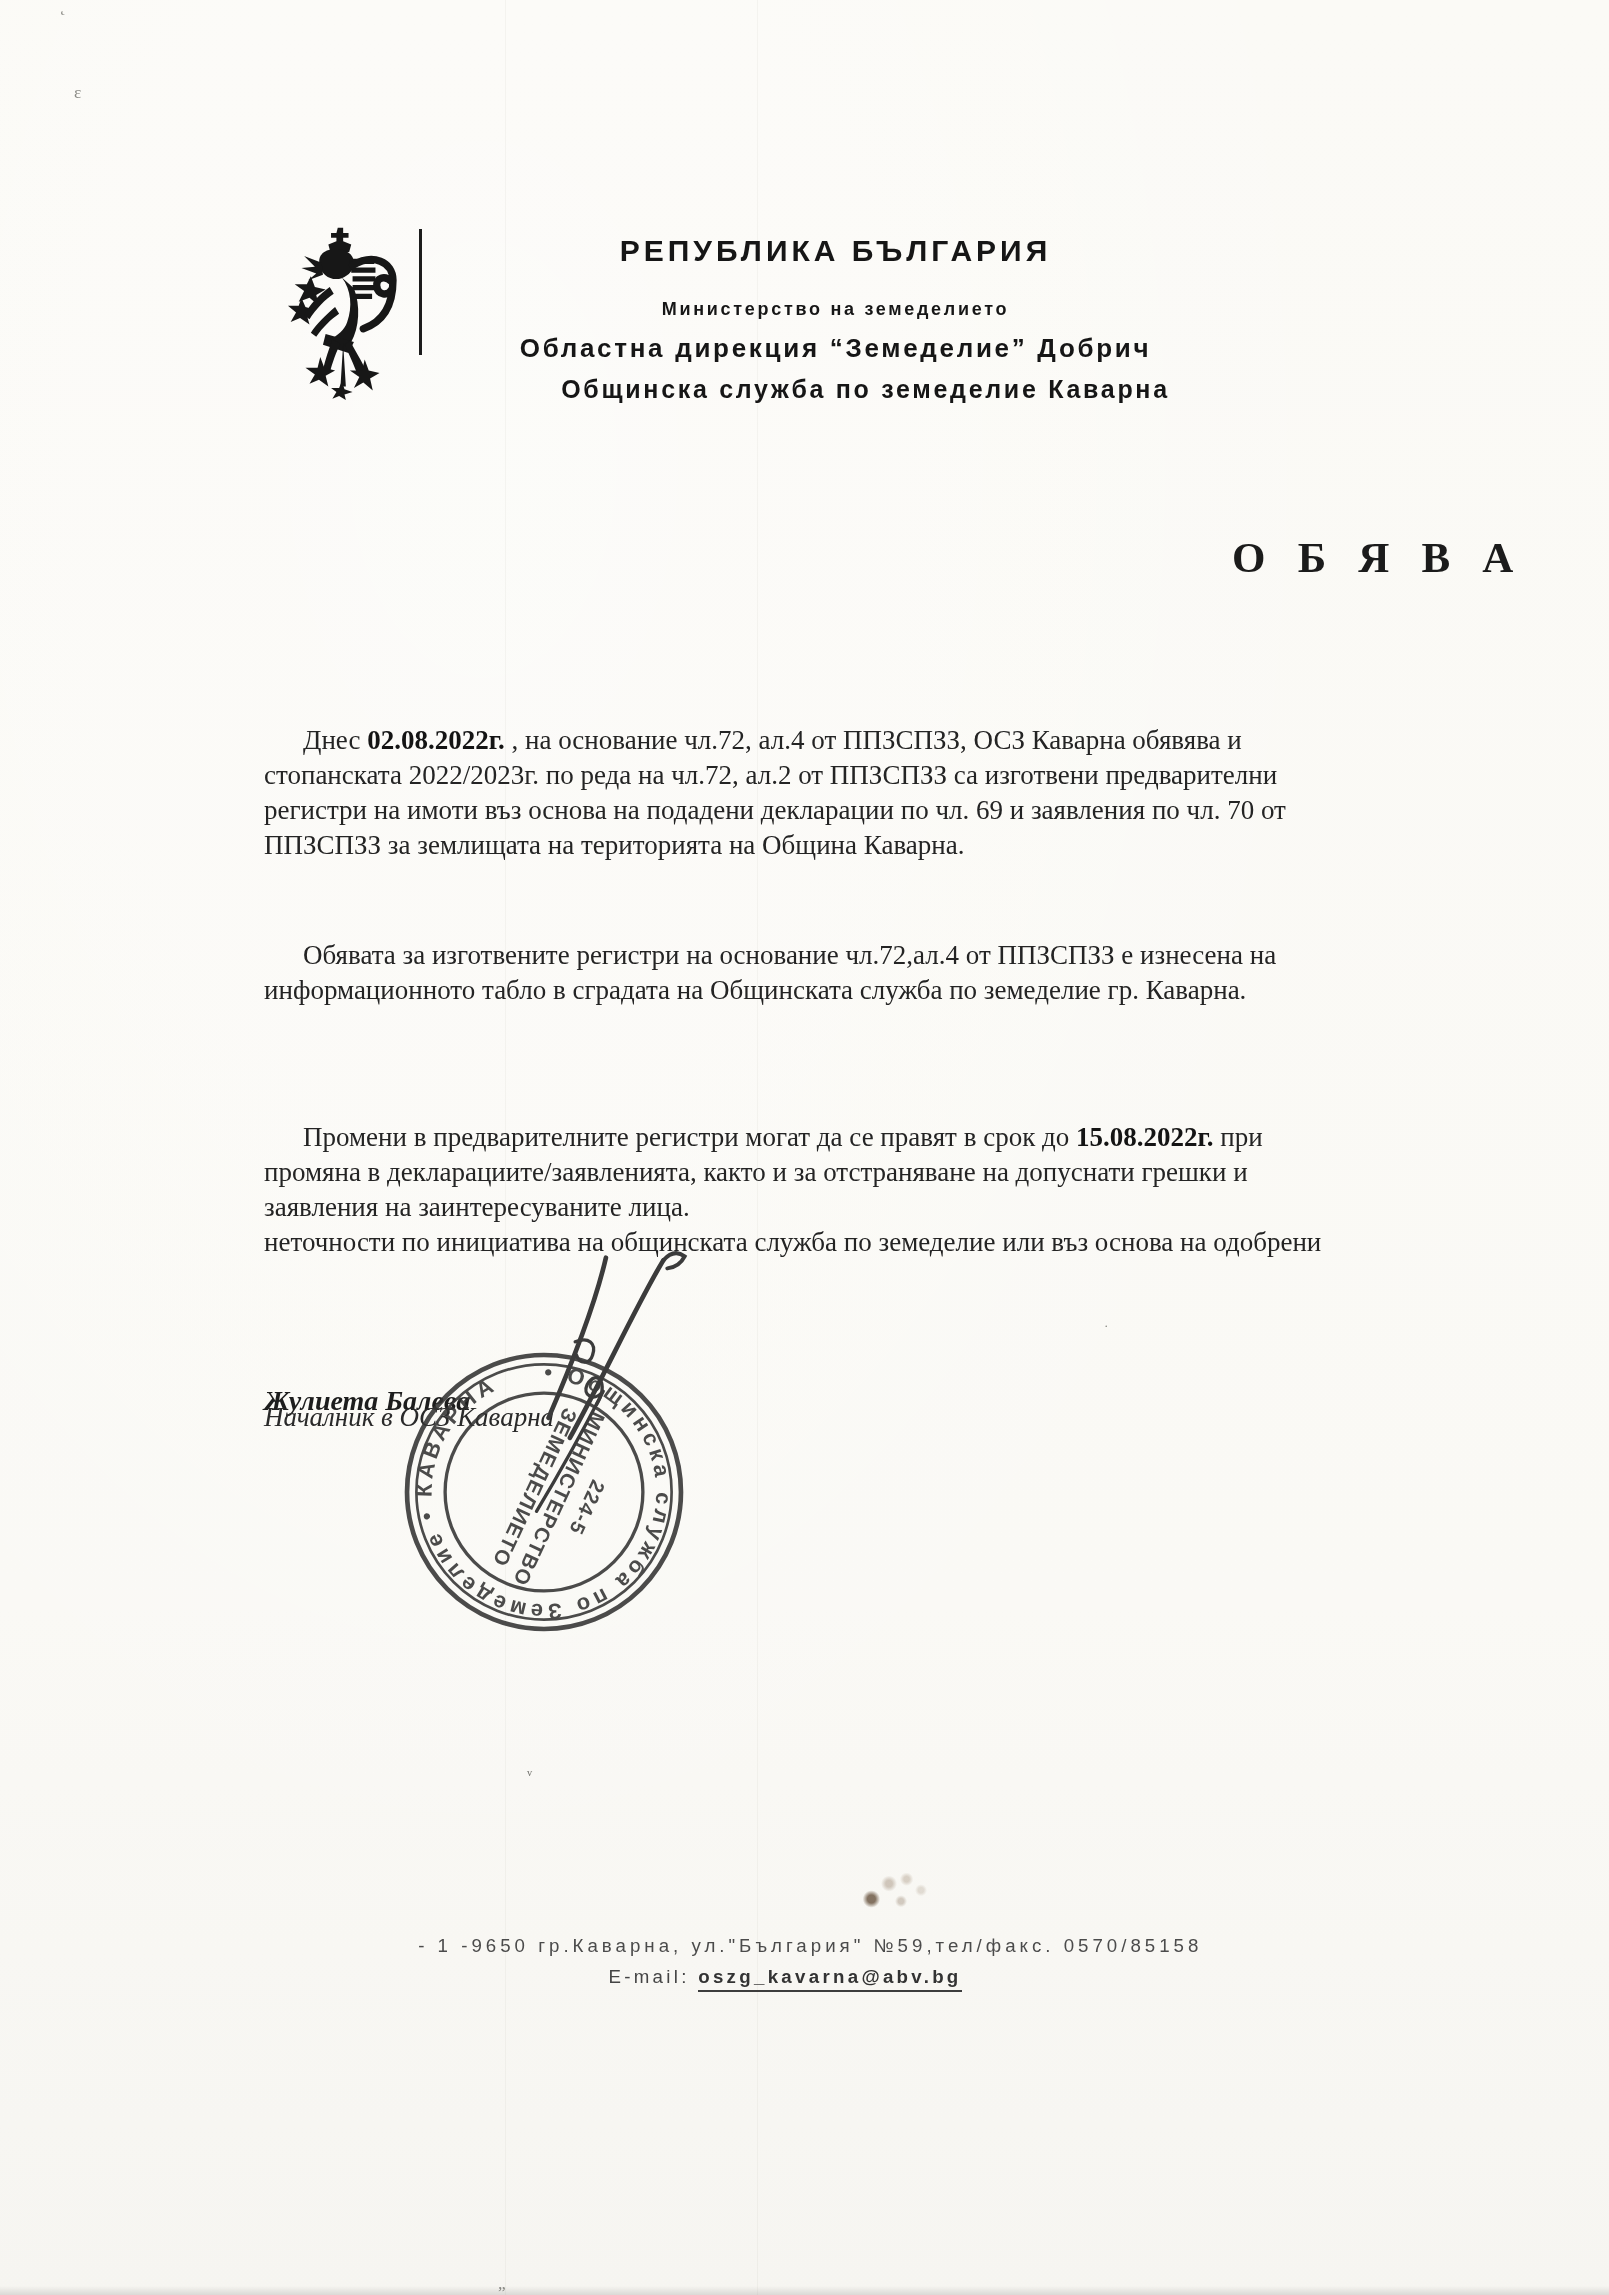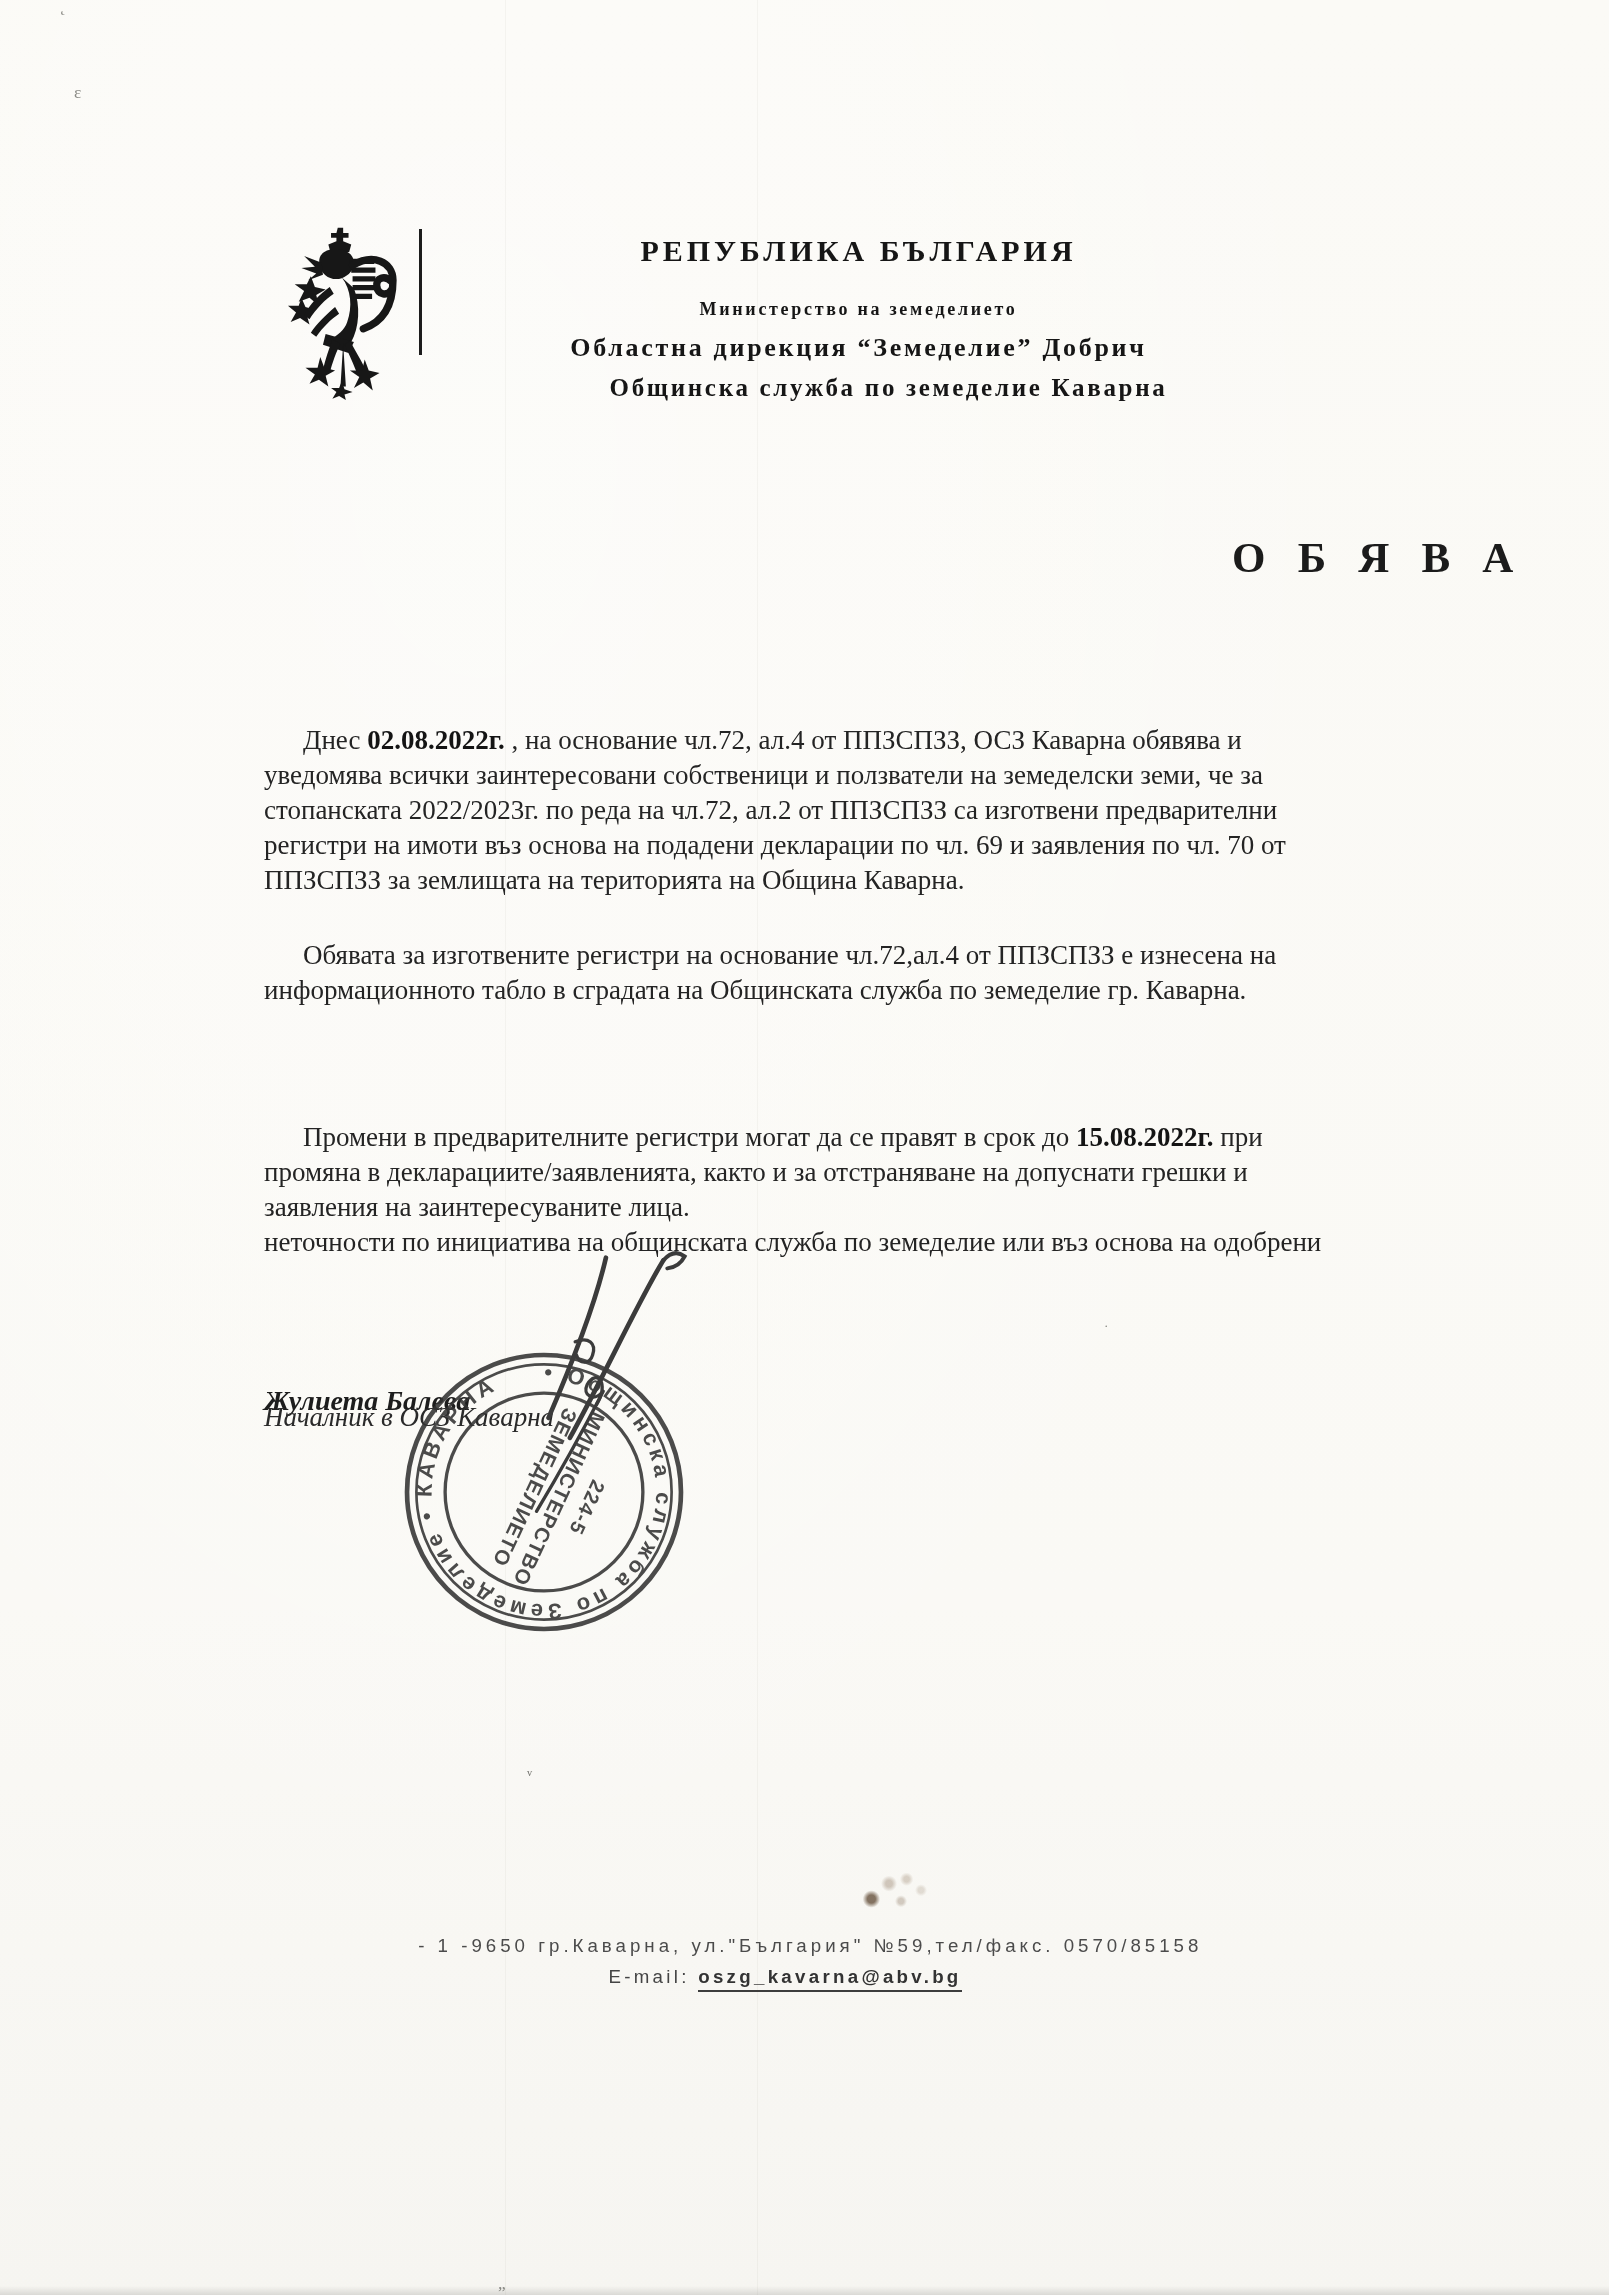--- a/index.html
+++ b/index.html
@@ -7,22 +7,22 @@
     position:relative; width:1610px; height:2295px; overflow:hidden;
     background:
       radial-gradient(ellipse at 30% 20%, rgba(255,255,255,.35), rgba(0,0,0,0) 60%),
       linear-gradient(180deg,#fbfaf6 0%, #faf9f5 70%, #f6f5f1 100%);
     font-family:"Liberation Serif", serif; color:#222;
   }
   .foldline{position:absolute; top:0; bottom:0; width:1.3px; background:rgba(110,110,95,.055);}
   
   .lion{position:absolute; left:285px; top:225px; width:119px; height:175px;}
   .divider{position:absolute; left:419px; top:229px; width:2.7px; height:126px; background:#1c1c1c;}
-  .hdr{position:absolute; left:464px; top:235px; width:789px; text-align:center;
-       font-family:Liberation Serif, serif; font-weight:bold; color:#161616;}
+  .hdr{position:absolute; left:441px; top:235px; width:789px; text-align:center;
+       font-family:Liberation Sans, sans-serif; font-weight:bold; color:#161616;}
   .hdr .l1{font-size:30px; letter-spacing:4px; line-height:31px;}
   .hdr .l2{font-size:18px; letter-spacing:2.7px; margin-top:33px;}
   .hdr .l3{font-size:26px; letter-spacing:2.7px; margin-top:13.4px;}
   .hdr .l4{font-size:25px; letter-spacing:2.7px; margin-top:10.7px; padding-left:60px;}
   
   .title{position:absolute; left:0; top:533px; width:1524px; text-align:right;
          font-size:43px; font-weight:bold; letter-spacing:10.7px; color:#1b1b1b;}
   
   .para{position:absolute; left:264px; width:1233px; font-size:27px; color:#242424;}
   .para .line{height:35px; white-space:pre; line-height:35px;}
@@ -91,21 +91,20 @@
     <div class="l1">РЕПУБЛИКА БЪЛГАРИЯ</div>
     <div class="l2">Министерство на земеделието</div>
     <div class="l3">Областна дирекция “Земеделие” Добрич</div>
     <div class="l4">Общинска служба по земеделие Каварна</div>
   </div>
 
   <div class="title">О Б Я В А</div>
 
   <div class="para p0">
       <div class="line first"><span>Днес </span><span class="b">02.08.2022г.</span><span> , на основание чл.72, ал.4 от ППЗСПЗЗ, ОСЗ Каварна обявява и</span></div>
-      <div class="line"><span>уведомява всички заинтересовани собственици и ползватели на земеделски земи, че за</span></div>
       <div class="line"><span>стопанската 2022/2023г. по реда на чл.72, ал.2 от ППЗСПЗЗ са изготвени предварителни</span></div>
       <div class="line"><span>регистри на имоти въз основа на подадени декларации по чл. 69 и заявления по чл. 70 от</span></div>
       <div class="line"><span>ППЗСПЗЗ за землищата на територията на Община Каварна.</span></div>
     </div>
   <div class="para p1">
       <div class="line first"><span>Обявата за изготвените регистри на основание чл.72,ал.4 от ППЗСПЗЗ е изнесена на</span></div>
       <div class="line"><span>информационното табло в сградата на Общинската служба по земеделие гр. Каварна.</span></div>
     </div>
   <div class="para p3">
       <div class="line first"><span>Промени в предварителните регистри могат да се правят в срок до </span><span class="b">15.08.2022г.</span><span> при</span></div>

